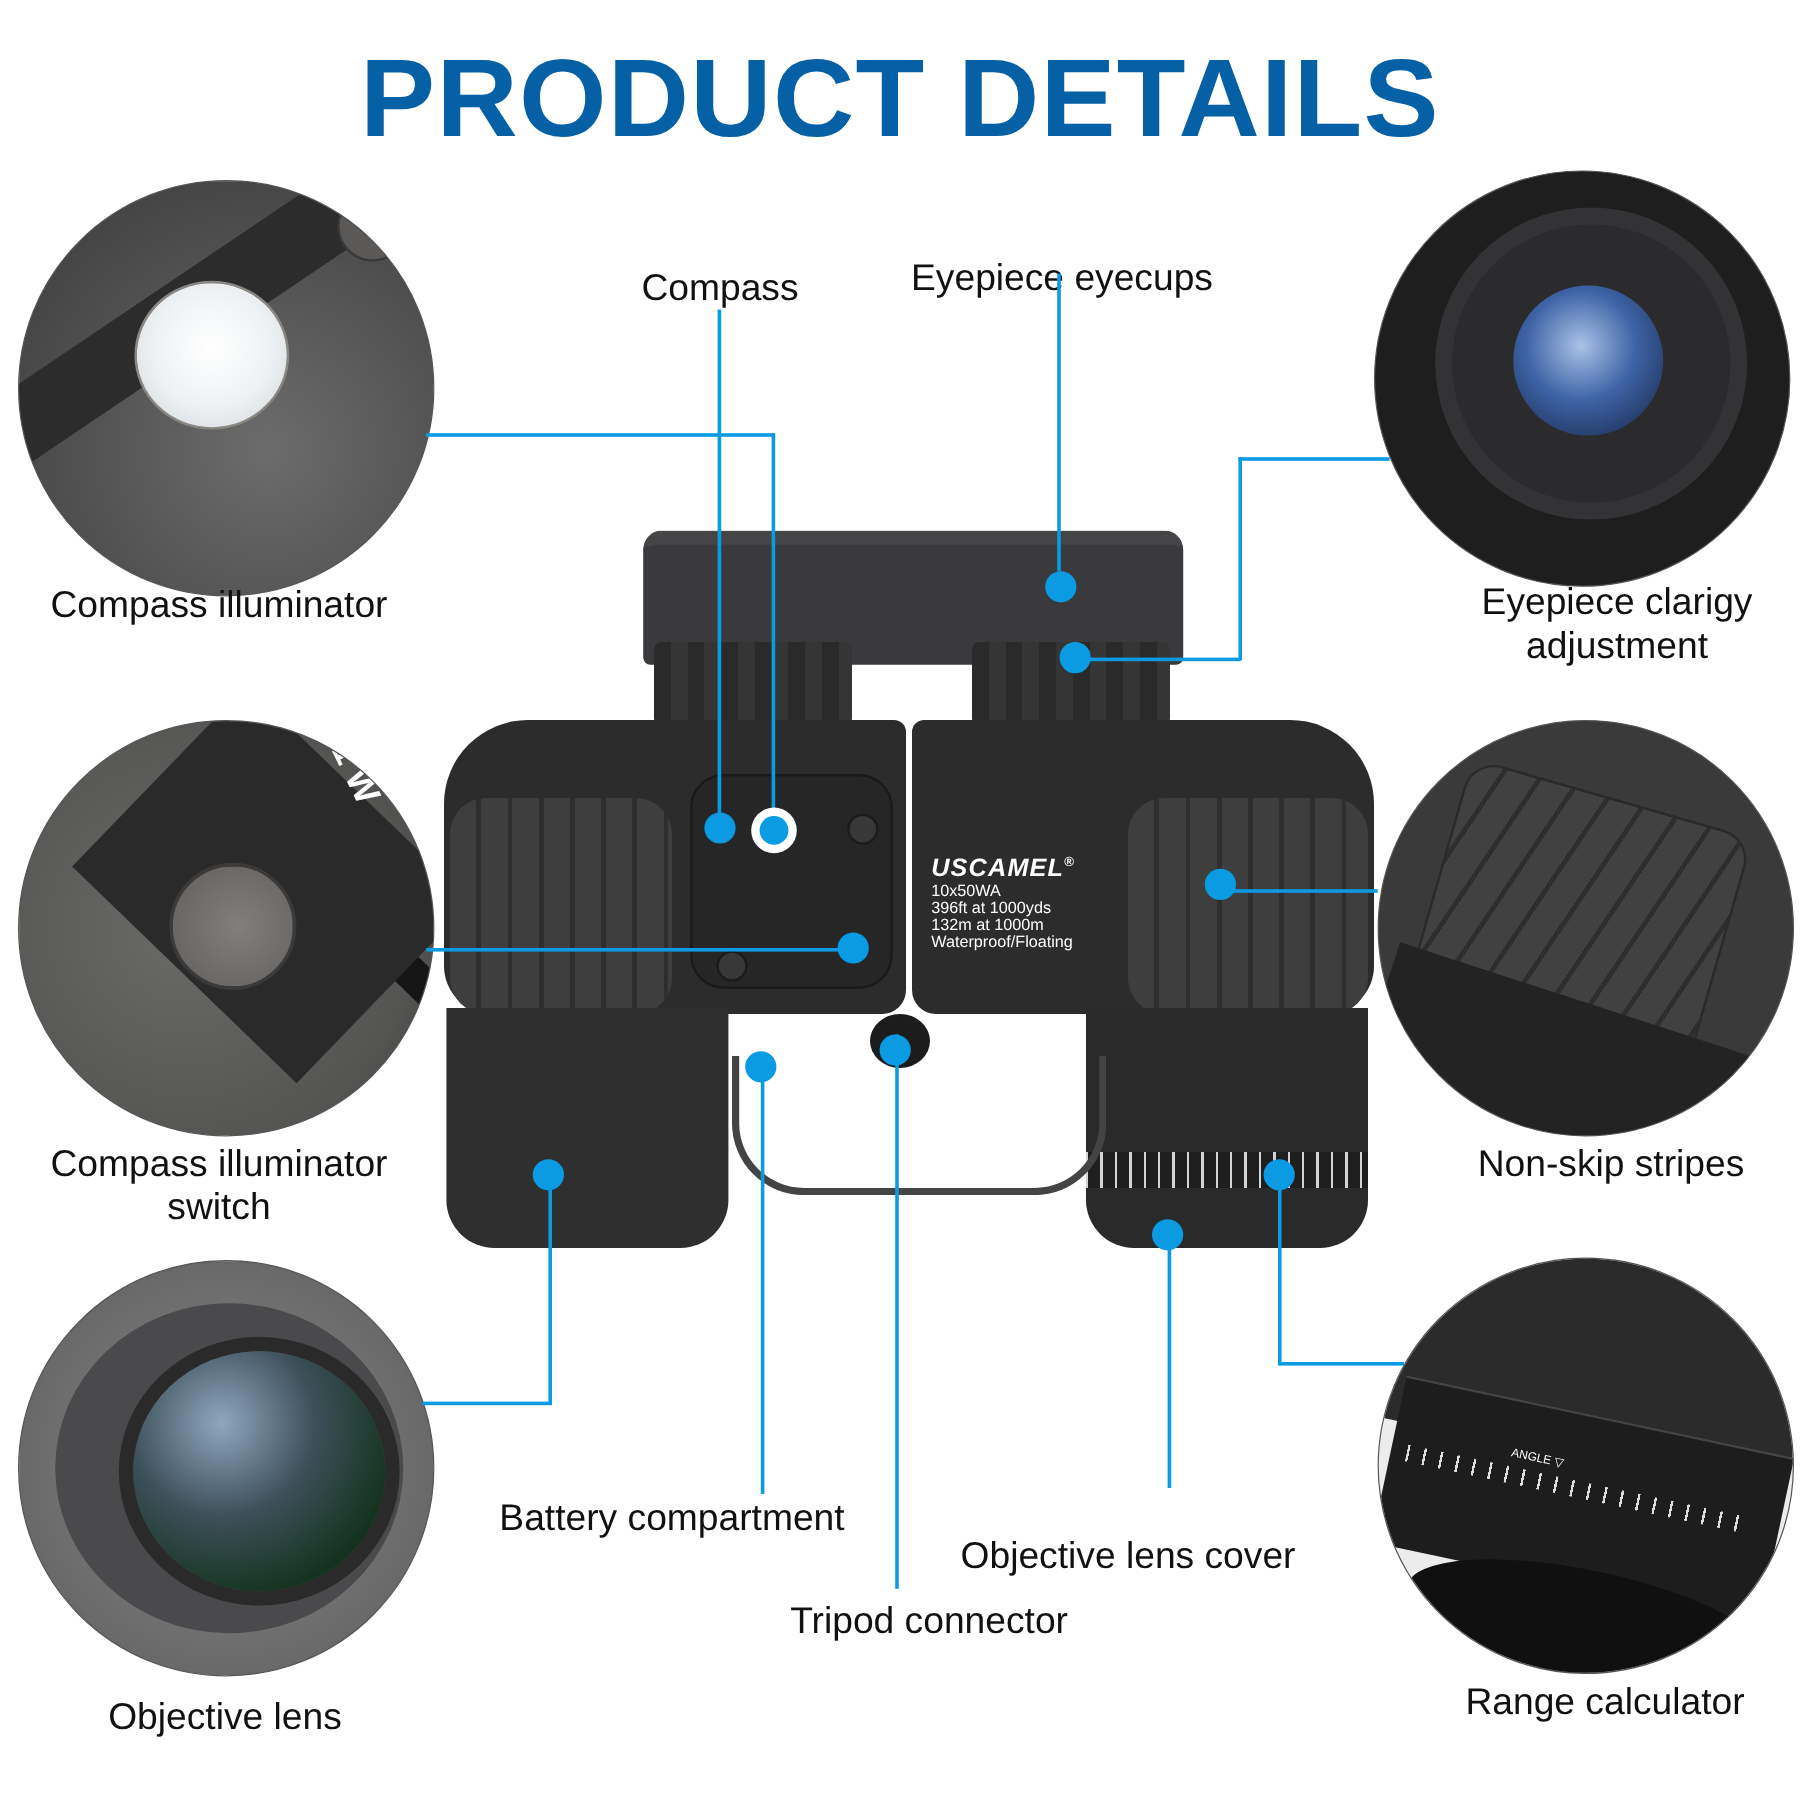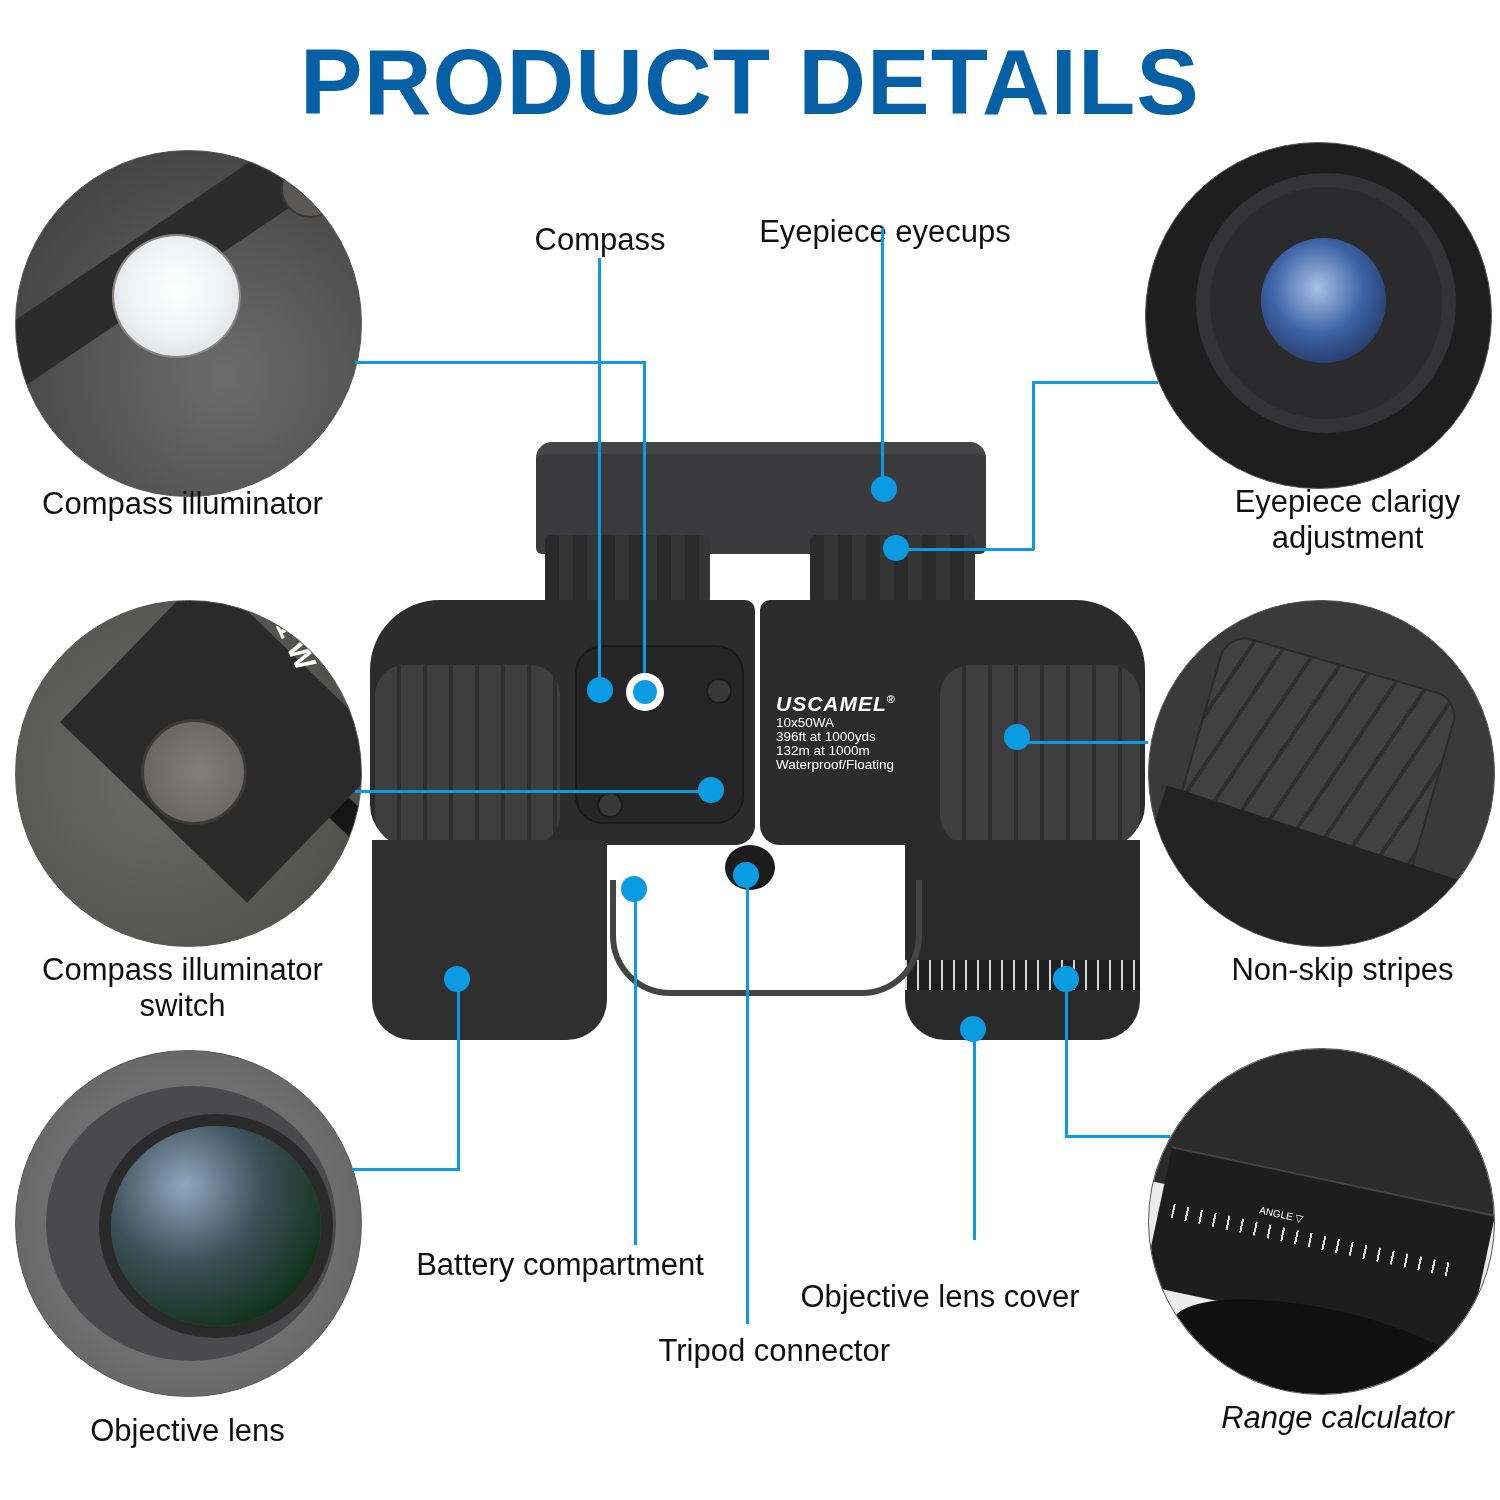--- a/index.html
+++ b/index.html
@@ -10,21 +10,21 @@
            letter-spacing: 1px; transform: scaleX(1.02); }
   .label { position: absolute; font-size: 31px; line-height: 36px; text-align: center; color: #111; white-space: nowrap; }
   .circle { position: absolute; border-radius: 50%; overflow: hidden; border: 1px solid #555; }
   .line-h, .line-v { position: absolute; background: var(--accent); }
   .line-h { height: 3px; }
   .line-v { width: 3px; }
   .dot { position: absolute; width: 26px; height: 26px; border-radius: 50%; background: var(--accent); }
   .dot.ring { width: 24px; height: 24px; box-shadow: 0 0 0 7px #fff; }
   .shape { position: absolute; }
   .brand { position: absolute; color: #fff; }
-  .brand .b1 { font-weight: 700; font-style: italic; font-size: 21px; letter-spacing: 1px; }
+  .brand .b1 { font-weight: 700; font-style: italic; font-size: 21px; letter-spacing: 1px; margin-top: 20px; }
   .brand .b2 { font-size: 13.5px; line-height: 14px; }
 </style>
 </head>
 <body>
 
 <div style="--accent:#0a9be3;">
 
   <div class="title" style="color:#0560a6;">PRODUCT DETAILS</div>
 
   <div class="circle" style="left:15px;top:150px;width:345px;height:345px;background:radial-gradient(circle at 60% 65%,#6d6c6c 0%,#4e4d4d 60%,#3b3a3a 100%);">
@@ -68,21 +68,21 @@
   </div>
   <div class="label" style="left:15px;top:1413px;width:345px;">Objective lens</div>
 
   <div class="circle" style="left:1148px;top:1048px;width:345px;height:345px;background:#ececec;">
     <div class="shape" style="left:20px;top:-20px;width:340px;height:190px;background:#2b2b2c;transform:rotate(12deg);"></div>
     <div class="shape" style="left:5px;top:130px;width:330px;height:140px;background:#1d1d1e;transform:rotate(12deg);border-top:2px solid #444;"></div>
     <div class="shape" style="left:110px;top:160px;color:#fff;font-size:10px;transform:rotate(12deg);">ANGLE ▽</div>
     <div class="shape" style="left:20px;top:185px;width:290px;height:14px;background:repeating-linear-gradient(90deg,#fff 0 2px,transparent 2px 14px);transform:rotate(12deg);opacity:.85;"></div>
     <div class="shape" style="left:20px;top:260px;width:310px;height:90px;border-radius:50%;background:#101011;transform:rotate(12deg);"></div>
   </div>
-  <div class="label" style="left:1190px;top:1400px;width:295px;font-style:italic;">Range calculator</div>
+  <div class="label" style="left:1190px;top:1400px;width:295px;">Range calculator</div>
 
   <div class="shape" style="left:360px;top:440px;width:800px;height:610px;">
 
     <div class="shape" style="left:176px;top:2px;width:450px;height:100px;background:#3a3a3c;border-radius:16px 16px 6px 6px;border-top:12px solid #454547;"></div>
 
     <div class="shape" style="left:185px;top:95px;width:165px;height:70px;background:repeating-linear-gradient(90deg,#2a2a2b 0 14px,#353536 14px 28px);border-radius:6px;"></div>
     <div class="shape" style="left:450px;top:95px;width:165px;height:70px;background:repeating-linear-gradient(90deg,#2a2a2b 0 14px,#353536 14px 28px);border-radius:6px;"></div>
 
     <div class="shape" style="left:10px;top:160px;width:385px;height:245px;background:#2c2c2d;border-radius:70px 10px 20px 40px;"></div>
     <div class="shape" style="left:400px;top:160px;width:385px;height:245px;background:#2c2c2d;border-radius:10px 70px 40px 20px;"></div>

